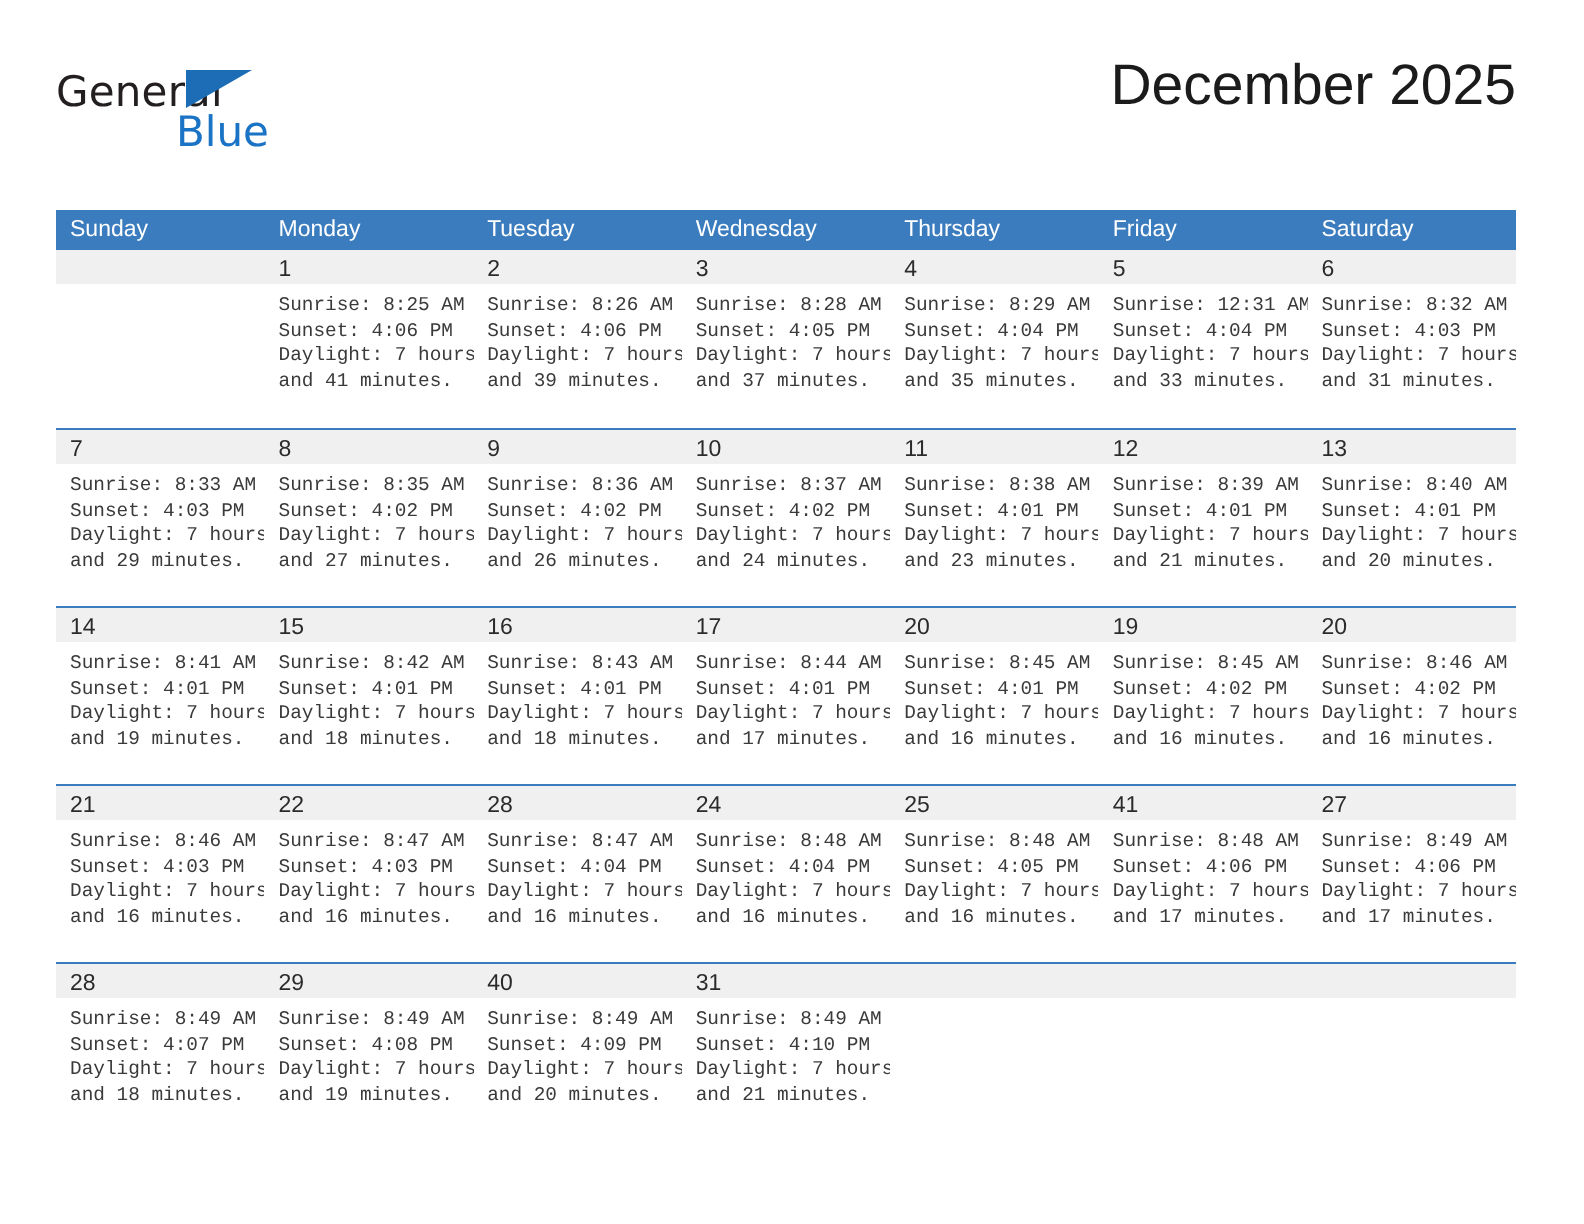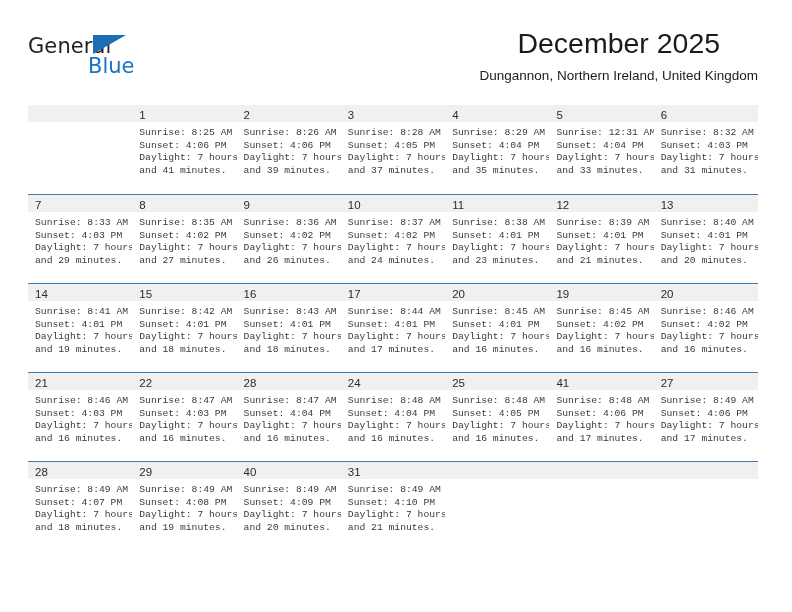--- a/index.html
+++ b/index.html
@@ -61,21 +61,21 @@
     width: 0;
     height: 0;
     border-left: 33px solid #1c6db5;
     border-bottom: 19px solid transparent;
   }
 
   .titles {
     position: absolute;
     right: 0;
     top: 0;
-    text-align: center;
+    text-align: left;
   }
   .cal-title {
     font-size: 28.5px;
     font-weight: normal;
     color: #1b1b1b;
     line-height: 34px;
     white-space: nowrap;
     font-family: "Liberation Sans", sans-serif;
   }
   .cal-sub {
@@ -153,26 +153,34 @@
   <div class="top">
 
     <div class="brand">
       <span class="brand-general">General</span>
       <span class="brand-tri"></span>
       <span class="brand-blue">Blue</span>
     </div>
 
     <div class="titles">
       <div class="cal-title">December 2025</div>
-      <div class="cal-sub">Dungannon, Northern Ireland, United Kingdom</div>
     </div>
 
   </div>
 
   <div class="calendar">
+    <div class="weekdays">
+      <div class="weekday">Sunday</div>
+      <div class="weekday">Monday</div>
+      <div class="weekday">Tuesday</div>
+      <div class="weekday">Wednesday</div>
+      <div class="weekday">Thursday</div>
+      <div class="weekday">Friday</div>
+      <div class="weekday">Saturday</div>
+    </div>
 
     <div id="weeks-container">
         <div class="week first">
           <div class="daycell empty">
             <div class="daynum-band"><span class="daynum"></span></div>
           </div>
           <div class="daycell">
             <div class="daynum-band"><span class="daynum">1</span></div>
             <div class="info">
               <div>Sunrise: 8:25 AM</div>

